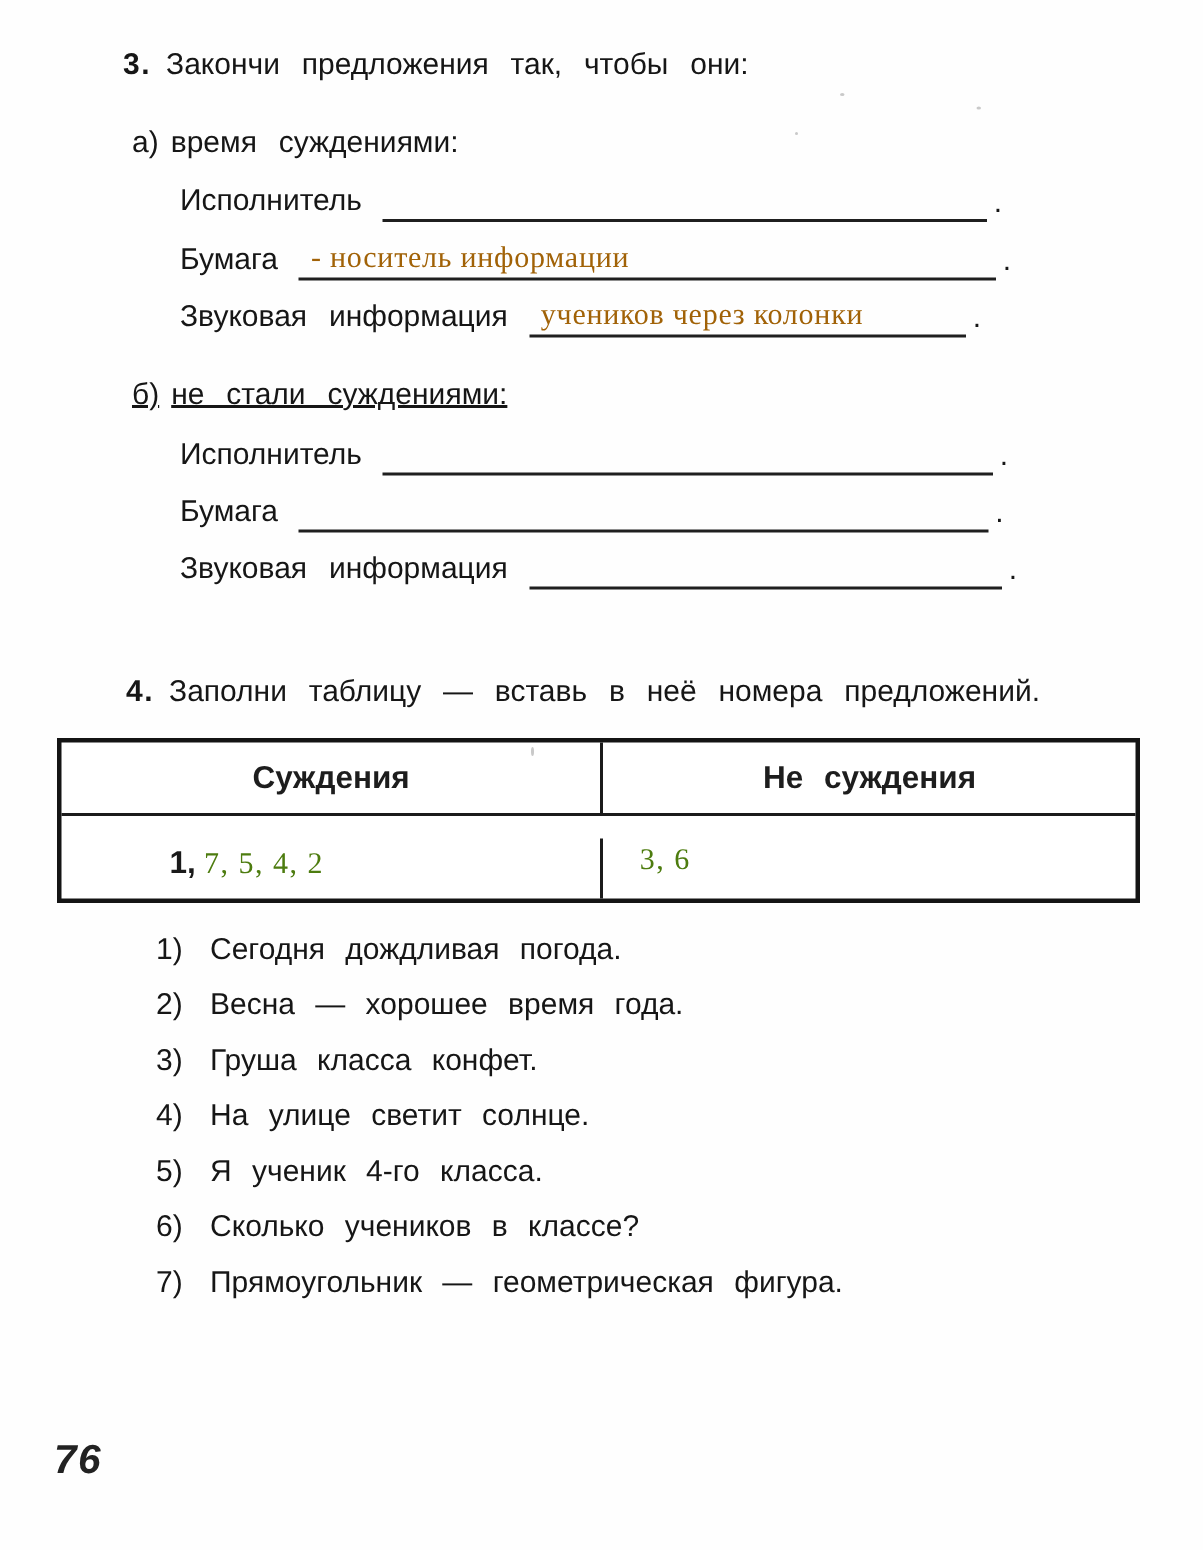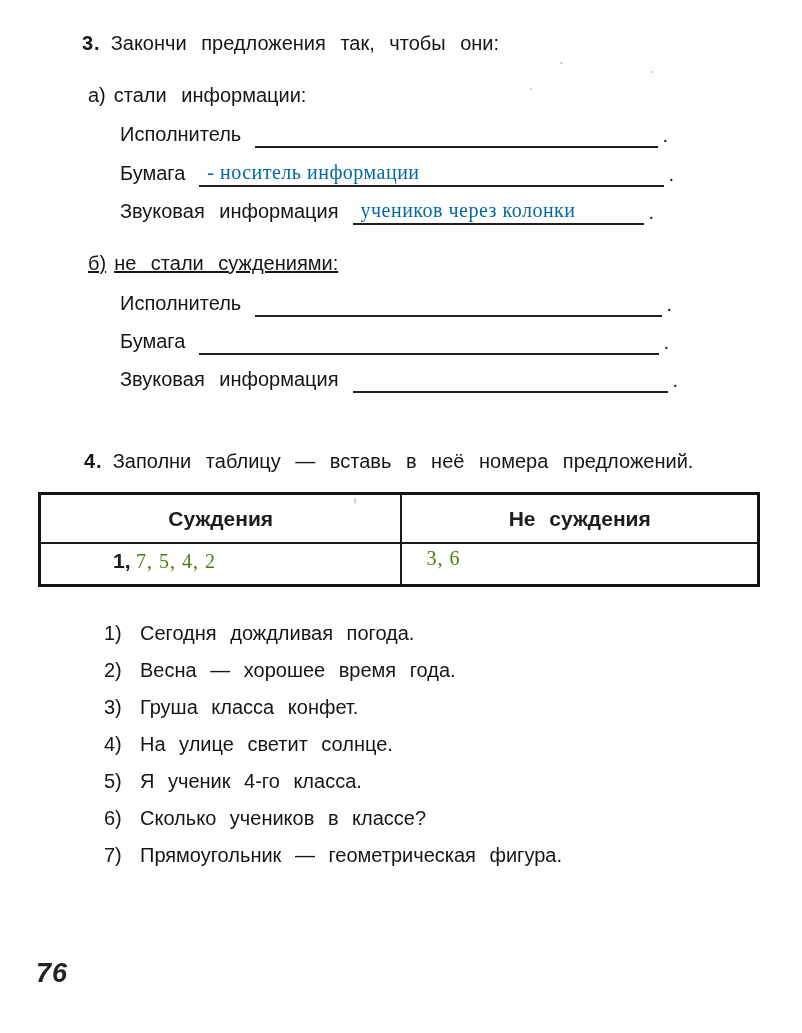--- a/index.html
+++ b/index.html
@@ -27,21 +27,21 @@
   .blank {
     flex:1 1 auto;
     margin-left:14px;
     height:28px;
     border-bottom:2px solid #1f1f1f;
     position:relative;
   }
   .answer {
     position:absolute; left:8px; bottom:1px;
     font-family:"Liberation Serif", serif;
-    font-size:20px; color:#0369a1;
+    font-size:20px; color:#a16207;
     letter-spacing:0.5px; white-space:nowrap;
   }
   .dot { font-size:20px; line-height:26px; margin-left:4px; }
 
   
   .t4-table {
     border:3px solid #141414;
     display:flex; flex-direction:column;
     background:#fff;
   }
@@ -73,21 +73,21 @@
 </head>
 <body>
 
 <div class="page">
 
   <div class="abs task-header" style="left:56px; top:30px;">
     <span class="task-num">3.</span><span>Закончи  предложения  так,  чтобы  они:</span>
   </div>
 
   <div class="abs sub-header" style="left:88px; top:82px;">
-    <span class="sub-label">а)</span><span>стали  информации:</span>
+    <span class="sub-label">а)</span><span>время  суждениями:</span>
   </div>
 
   <div class="abs fill-row" style="left:120px; right:134px; top:118px;">
     <span class="fill-label">Исполнитель</span>
     <span class="blank">
         <span class="answer"></span>
       </span>
     <span class="dot">.</span>
   </div>
 
@@ -132,21 +132,21 @@
     <span class="blank">
         <span class="answer"></span>
       </span>
     <span class="dot">.</span>
   </div>
 
   <div class="abs task-header" style="left:58px; top:448px;">
     <span class="task-num">4.</span><span>Заполни  таблицу  —  вставь  в  неё  номера  предложений.</span>
   </div>
 
-  <div class="abs t4-table" style="left:38px; top:492px; width:716px;">
+  <div class="abs t4-table" style="left:38px; top:492px; width:716px;gap:15px;">
     <div class="t4-head">
       <div class="t4-cell-l">
         <div class="t4-head-text">Суждения</div>
       </div>
       <div class="t4-cell-r">
         <div class="t4-head-text">Не  суждения</div>
       </div>
     </div>
     <div class="t4-body">
       <div class="t4-cell-l">

